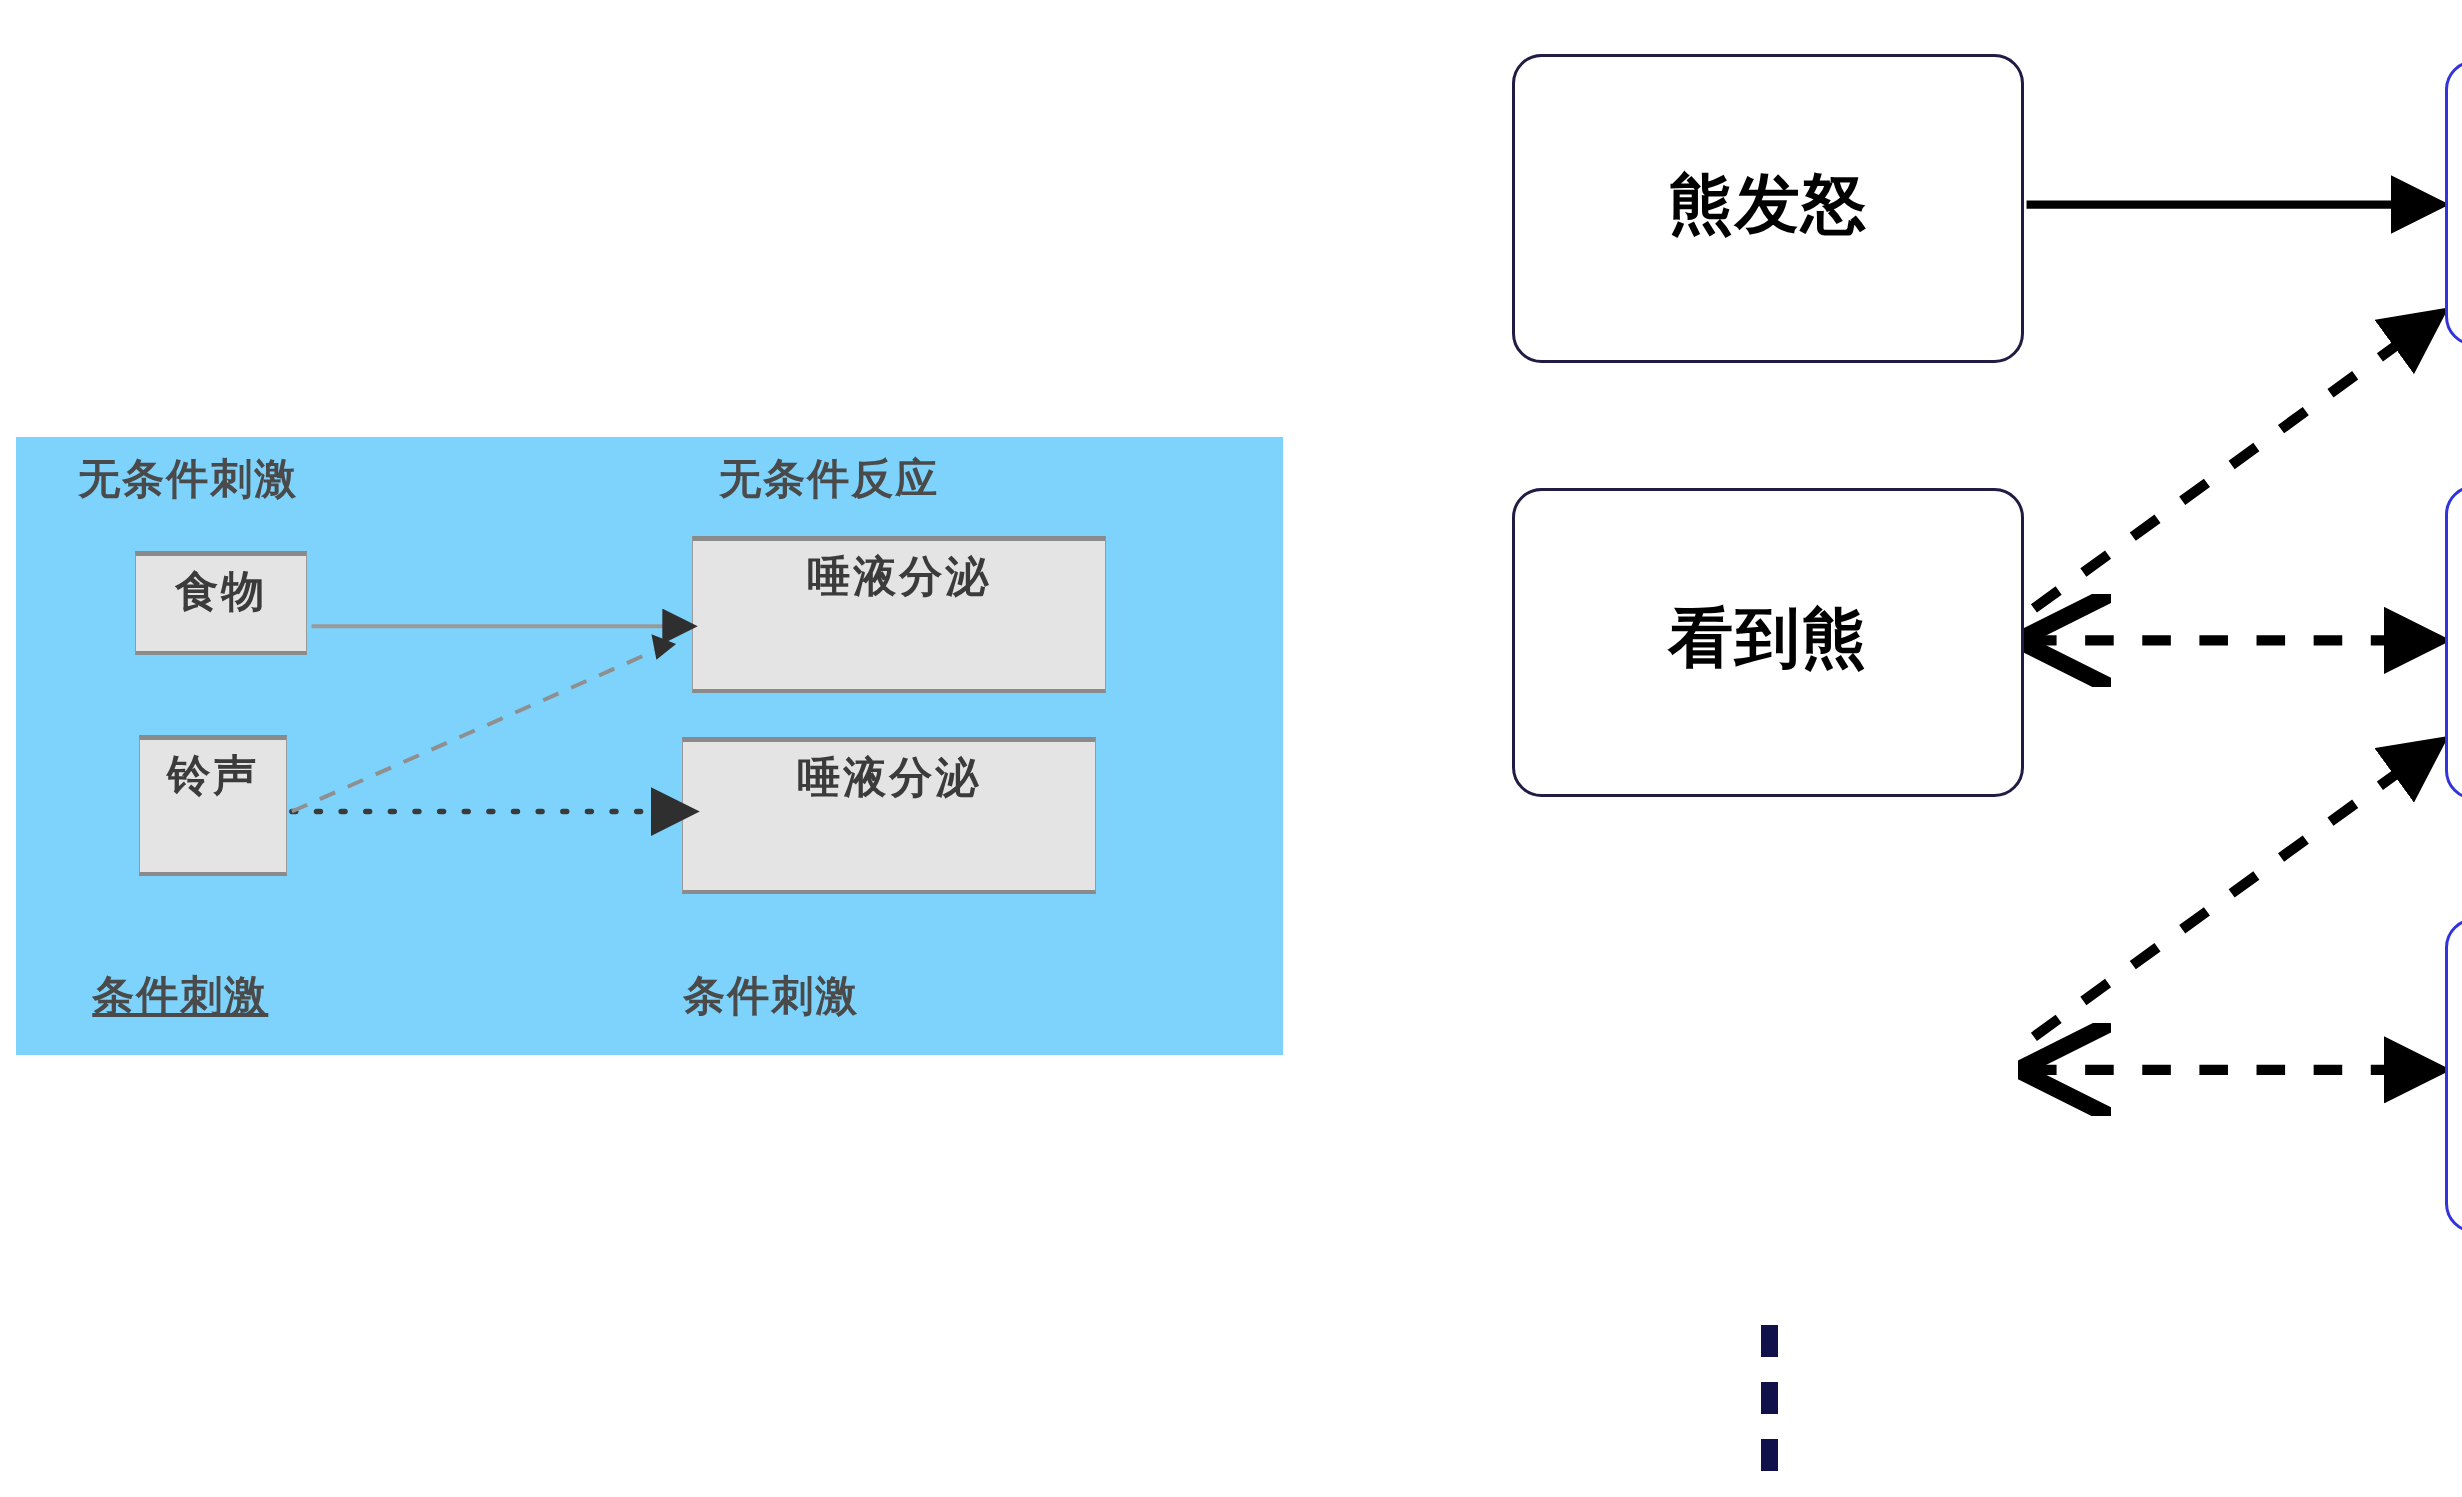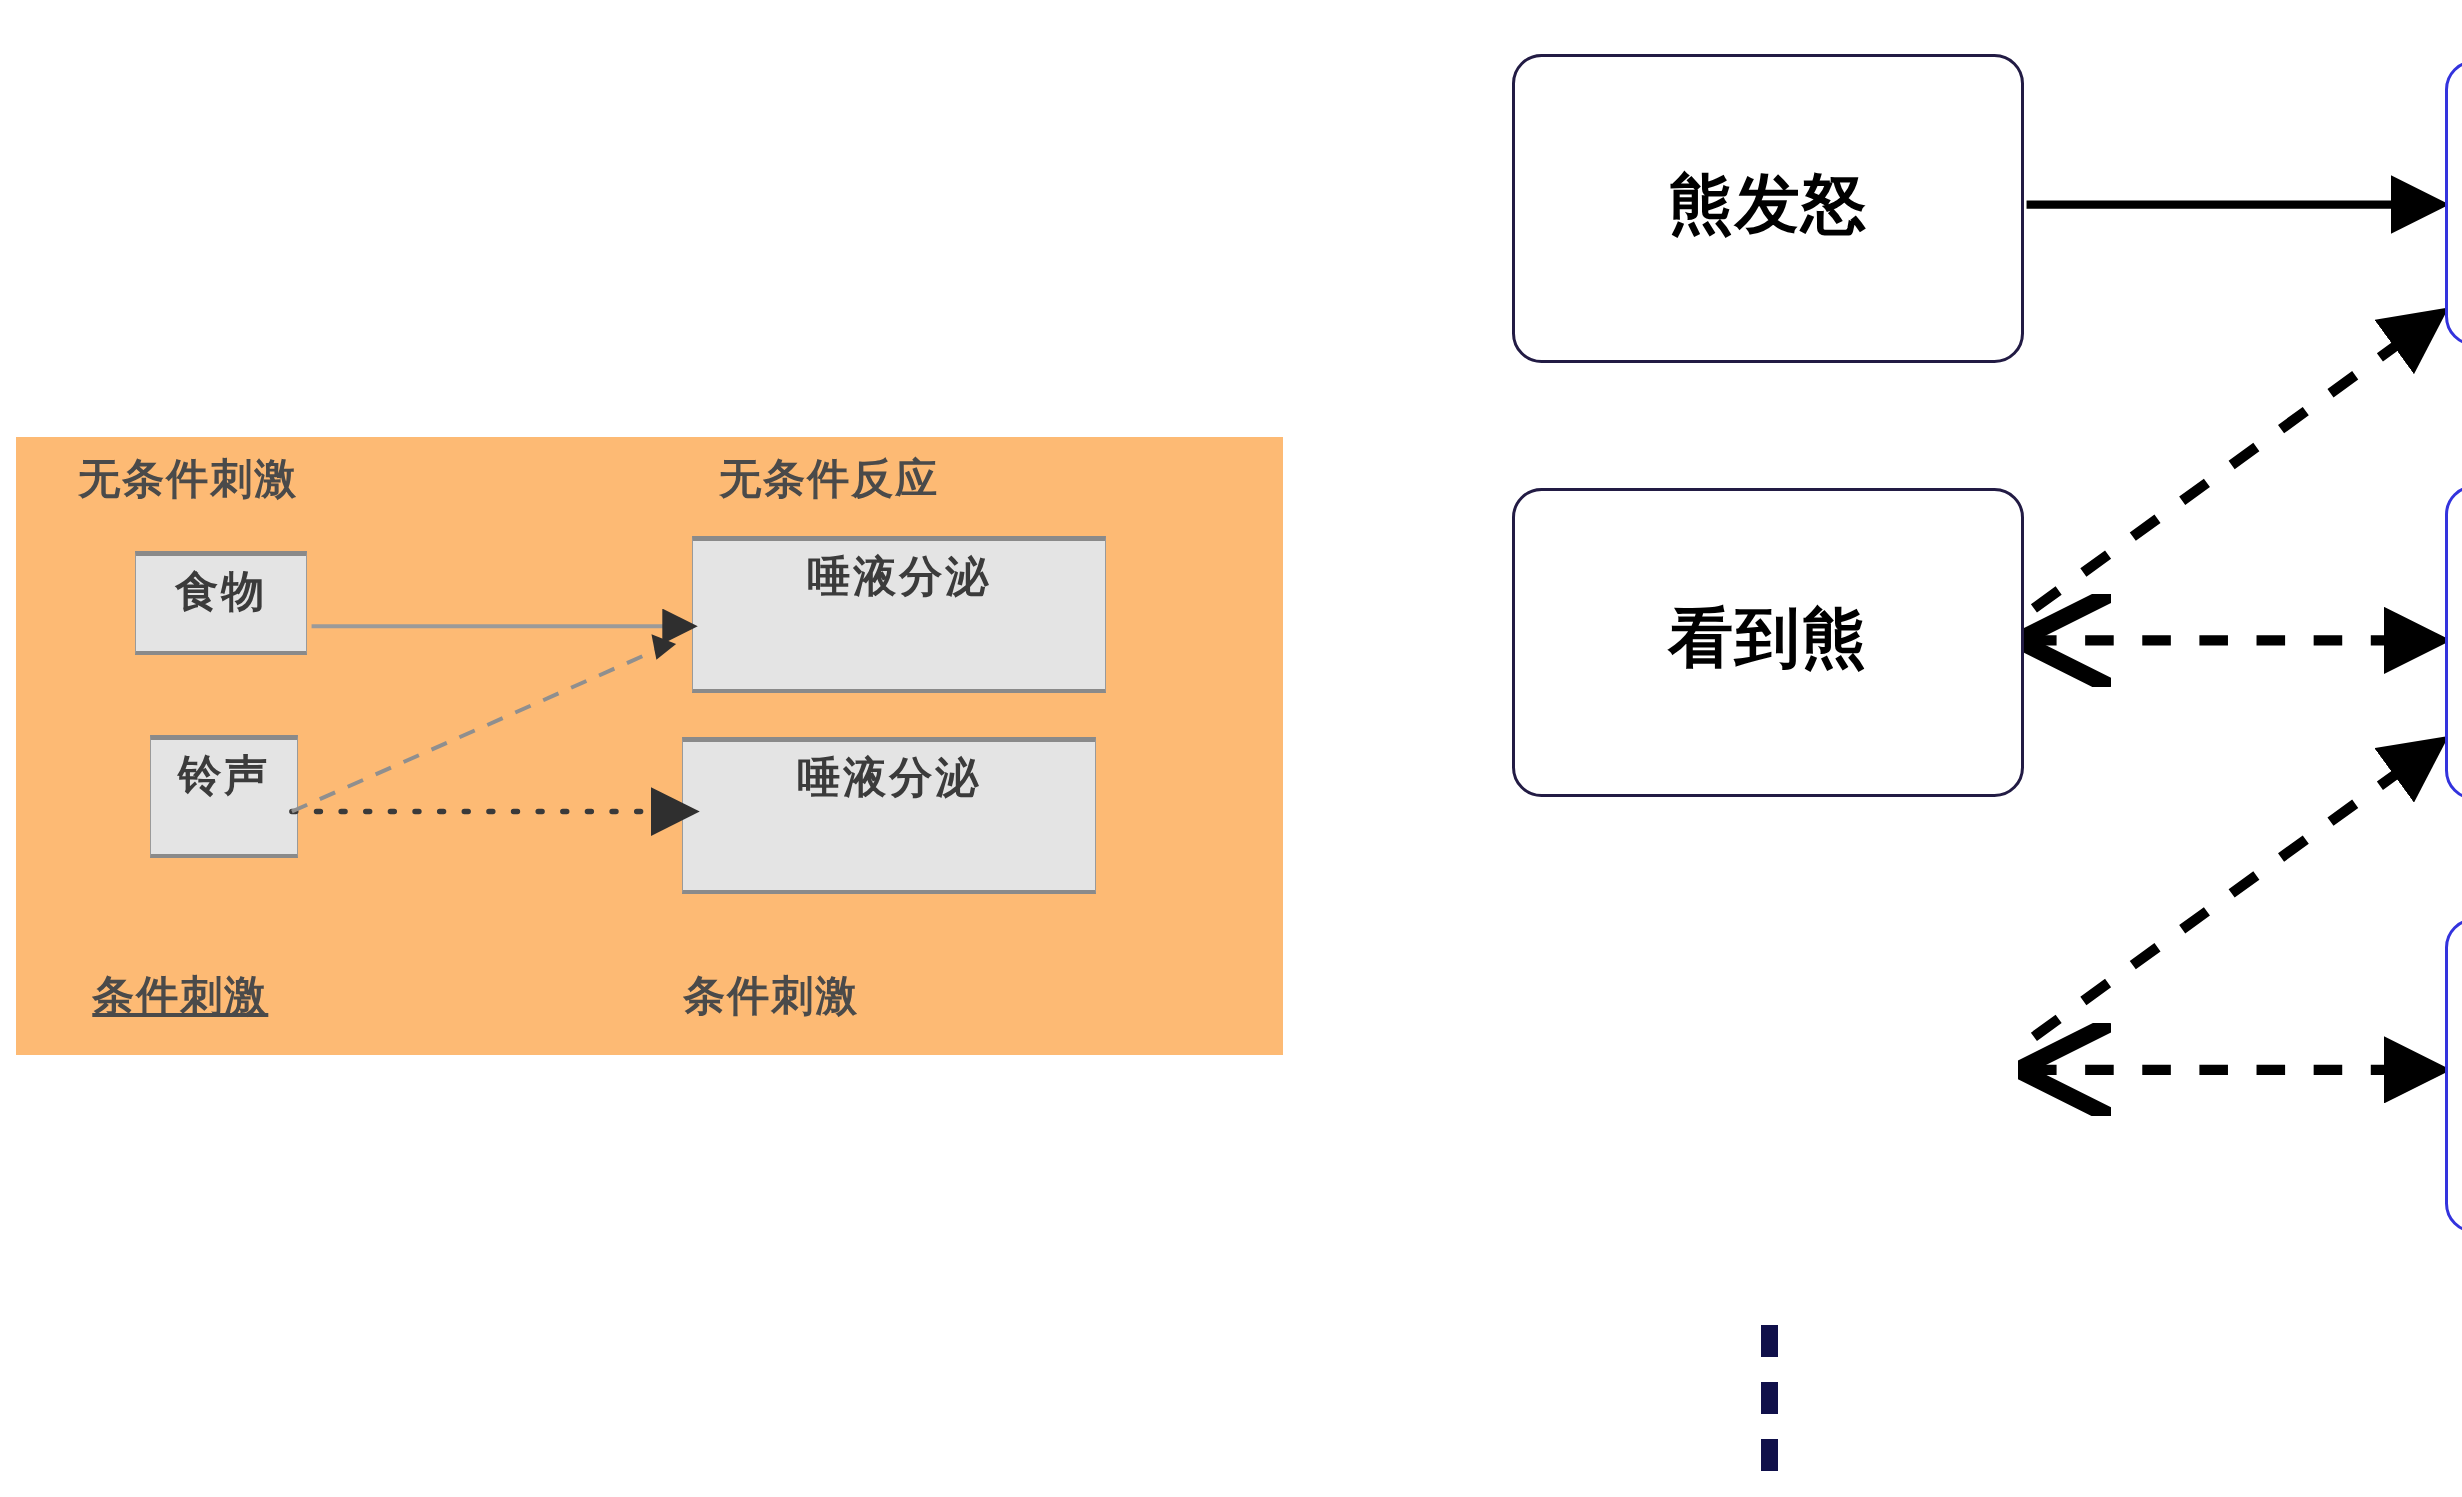--- a/index.html
+++ b/index.html
@@ -15,21 +15,21 @@
     font-family: "Liberation Sans", sans-serif;
   }
 
   
   #pavlov-panel {
     position: absolute;
     left: 16.3px;
     top: 437px;
     width: 1267px;
     height: 618px;
-    background: #fdba74;
+    background: #7dd3fc;
   }
   .pv-label {
     position: absolute;
     color: #4a4a4a;
     font-family: "Liberation Sans", sans-serif;
     font-size: 42px;
     font-weight: 700;
     letter-spacing: 2px;
     white-space: nowrap;
   }
@@ -54,21 +54,21 @@
     right: 0;
     text-align: center;
     color: #3b3b3b;
     font-family: "Liberation Sans", sans-serif;
     font-weight: 700;
     font-size: 43px;
     letter-spacing: 3px;
     white-space: nowrap;
   }
   #pv-box-food   { left: 119px;  top: 114px; width: 172px; height: 104px; }
-  #pv-box-bell   { left: 134px;  top: 298px; width: 148px; height: 123px; }
+  #pv-box-bell   { left: 123px;  top: 298px; width: 148px; height: 141px; }
   #pv-box-sal1   { left: 676px; top: 99px; width: 414px; height: 157px; }
   #pv-box-sal2   { left: 666px; top: 300px; width: 414px; height: 157px; }
 
   
   #rl-diagram {
     position: absolute;
     left: 0; top: 0;
     width: 3306px; height: 1498px;
   }
   .rl-box {

